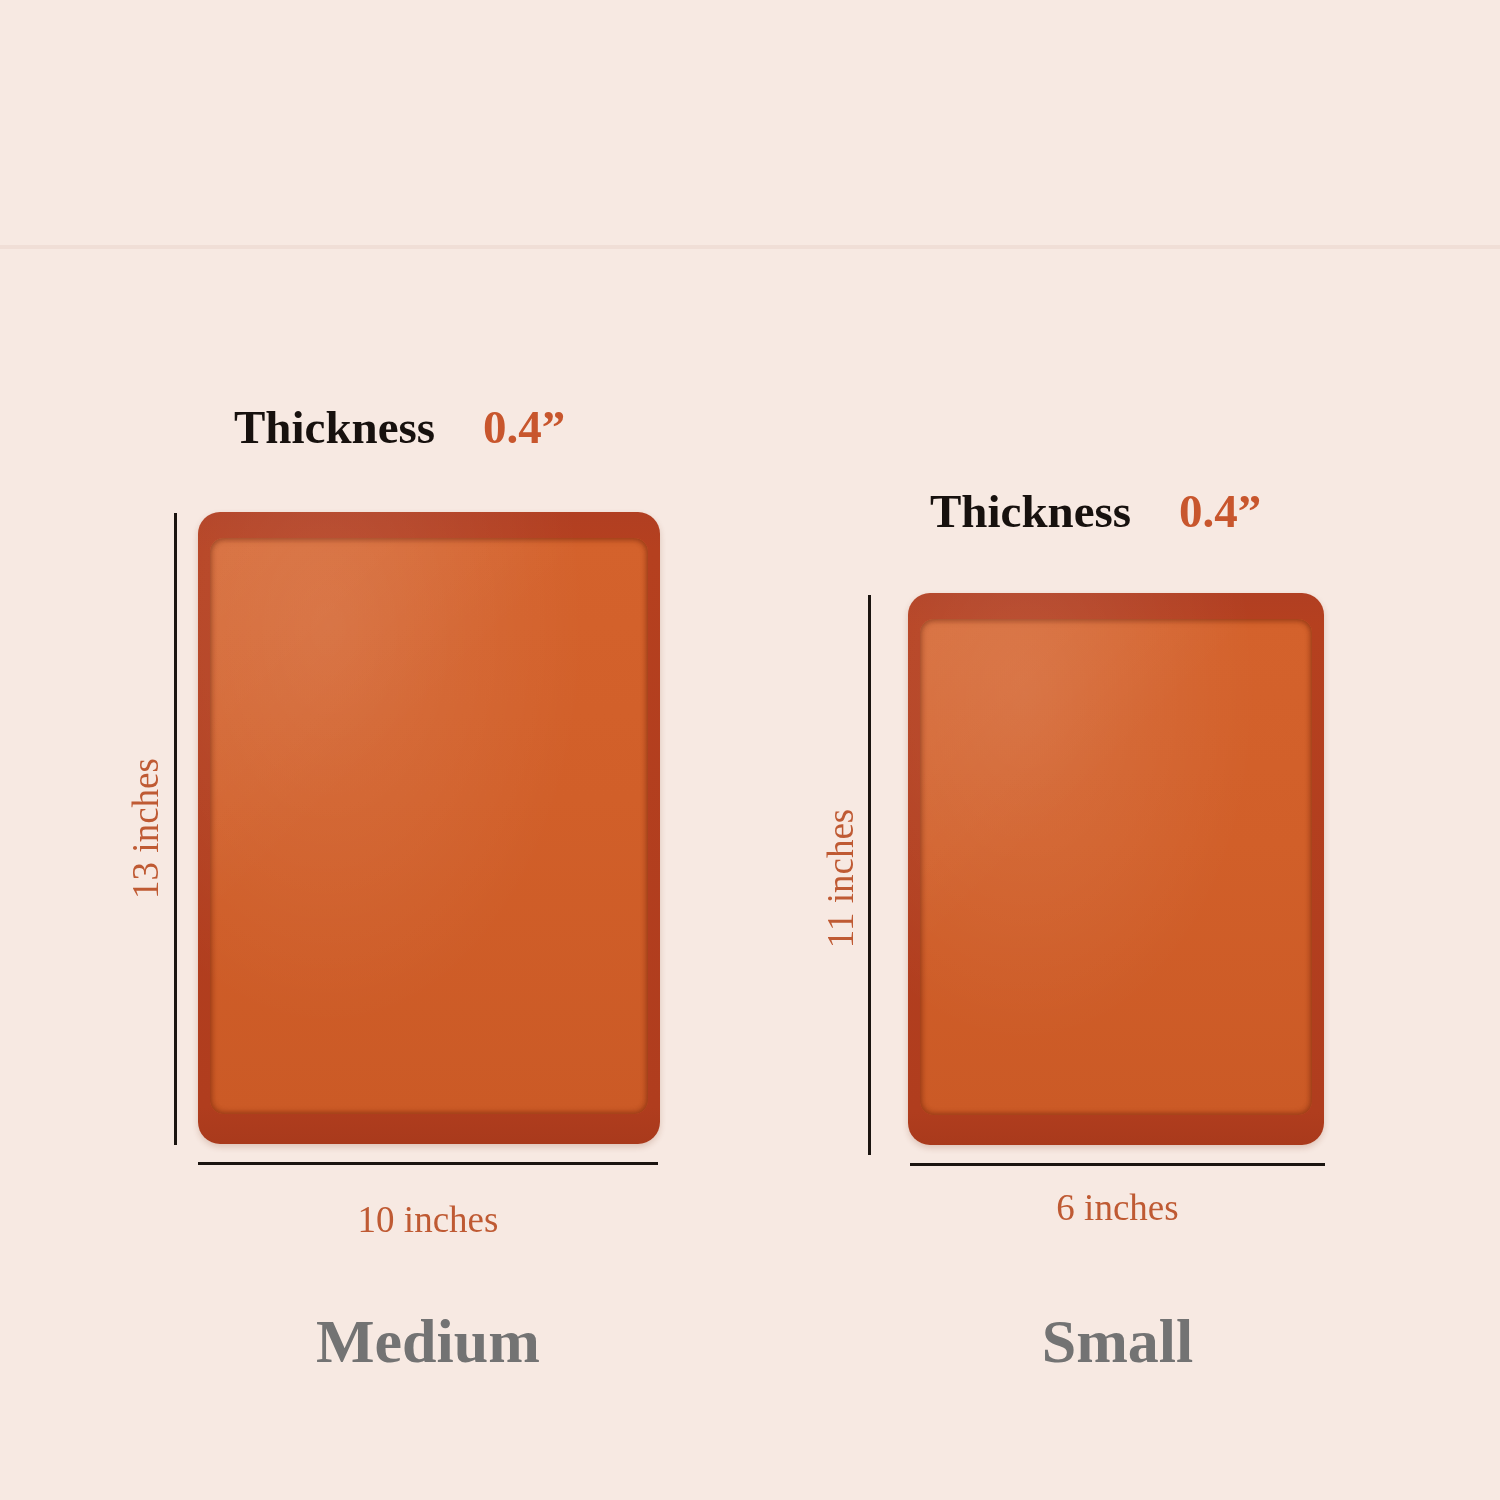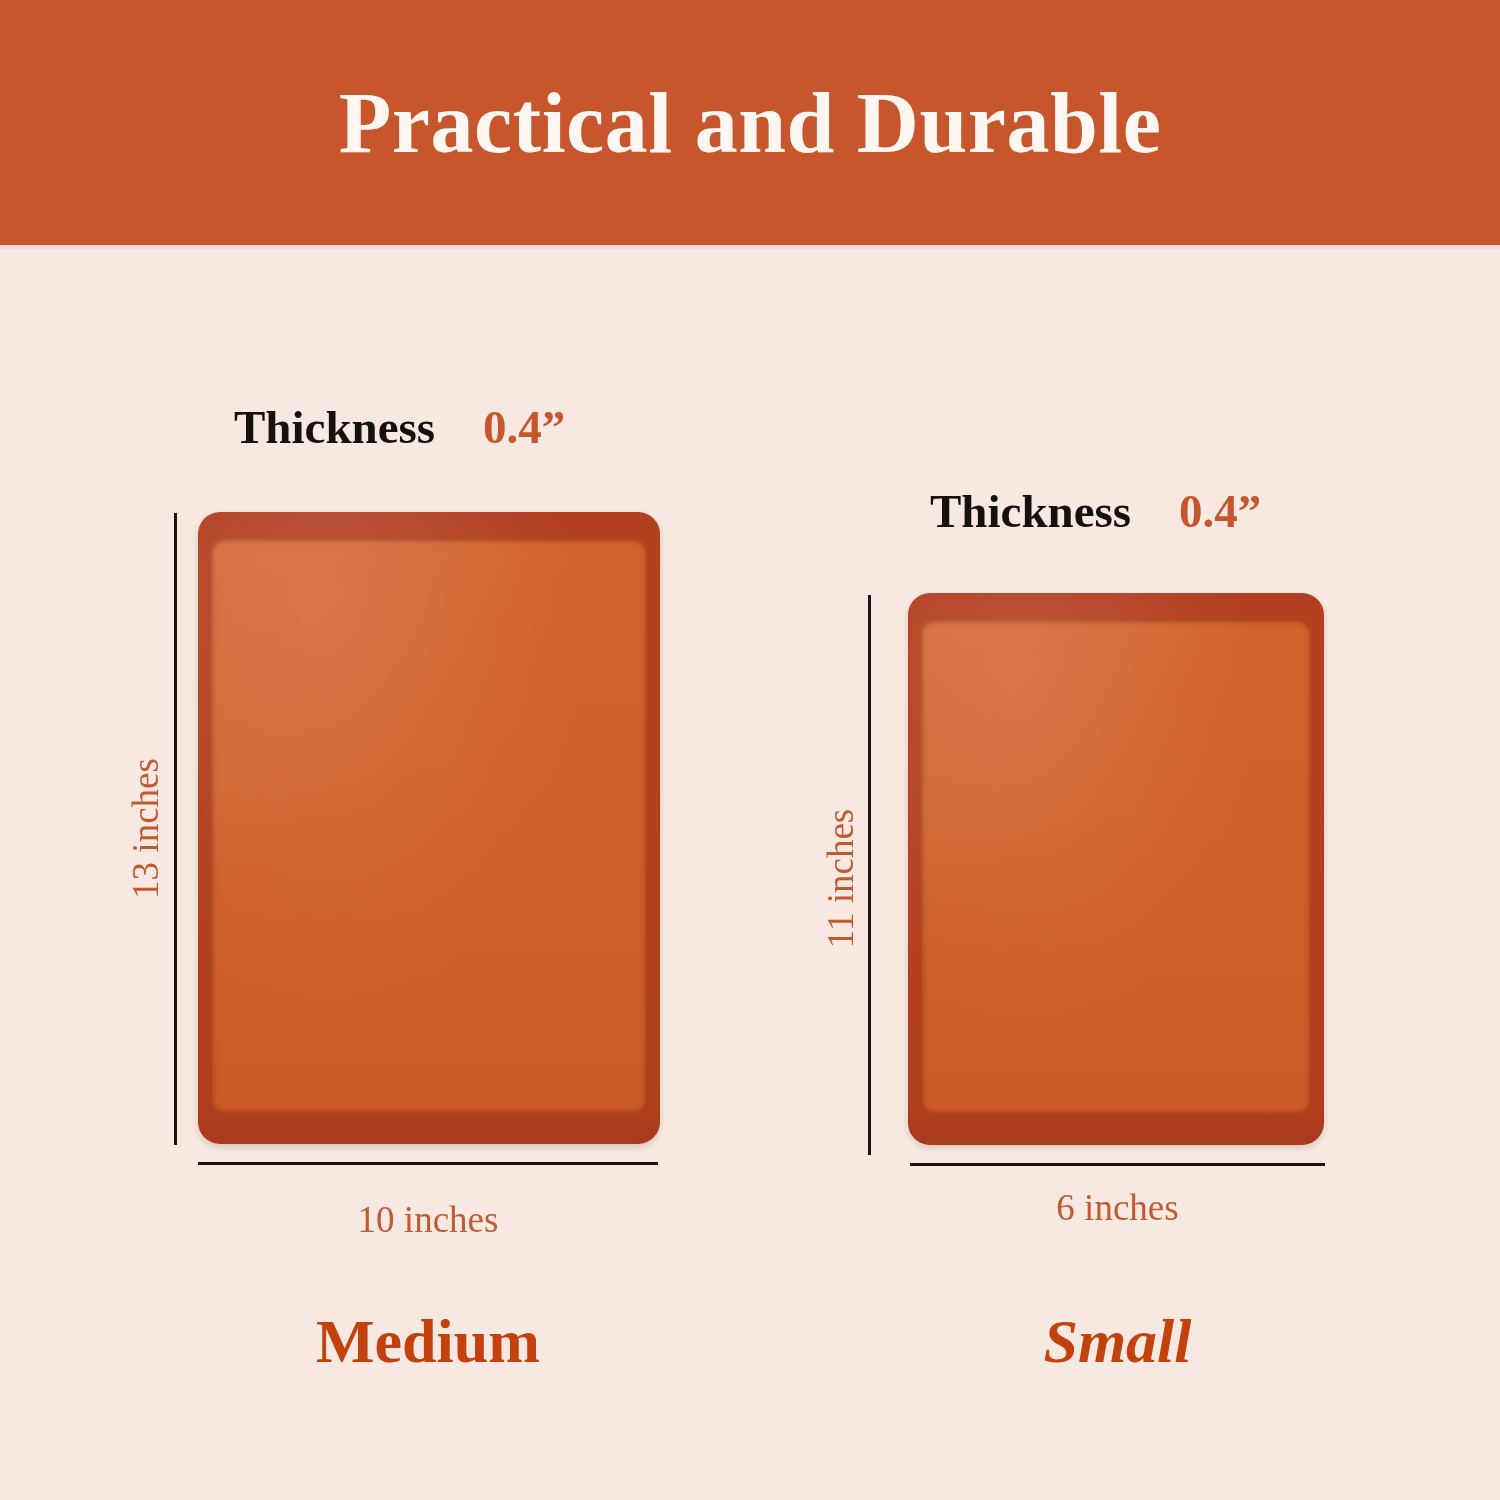--- a/index.html
+++ b/index.html
@@ -137,33 +137,30 @@
     text-align: center;
   }
 
   
   .size-name {
     position: absolute;
     white-space: nowrap;
     font-family: "Liberation Serif", "DejaVu Serif", serif;
     font-weight: bold;
     font-size: 62px;
-    color: #c2410c;
+    color: #737373;
     line-height: 1;
     text-align: center;
   }
 </style>
 </head>
 <body>
 
 <div id="stage">
 
-  <div class="header-band">
-    <div class="header-title">Practical and Durable</div>
-  </div>
   <div class="header-underline"></div>
 
   <div class="product-group">
 
     <div class="thickness-label" style="left:234px; top:404px;">
       <span>Thickness</span><span>&nbsp;</span><span class="value">0.4”</span>
     </div>
 
     <div class="tray" style="left:198px; top:512px; width:462px; height:632px;">
       <div class="tray-inner"></div>
@@ -193,16 +190,16 @@
     </div>
 
     <div class="rule-v" style="left:868px; top:595px; height:560px;"></div>
 
     <div class="rule-h" style="left:910px; top:1163px; width:415px;"></div>
 
     <div class="dim-v" style="left:690px; top:860px; width:300px;">11 inches</div>
 
     <div class="dim-h" style="left:910px; top:1189px; width:415px;">6 inches</div>
 
-    <div class="size-name" style="left:890px; top:1310px; width:455px;font-style:italic;">Small</div>
+    <div class="size-name" style="left:890px; top:1310px; width:455px;">Small</div>
   </div>
 
 </div>
 
 </body></html>

